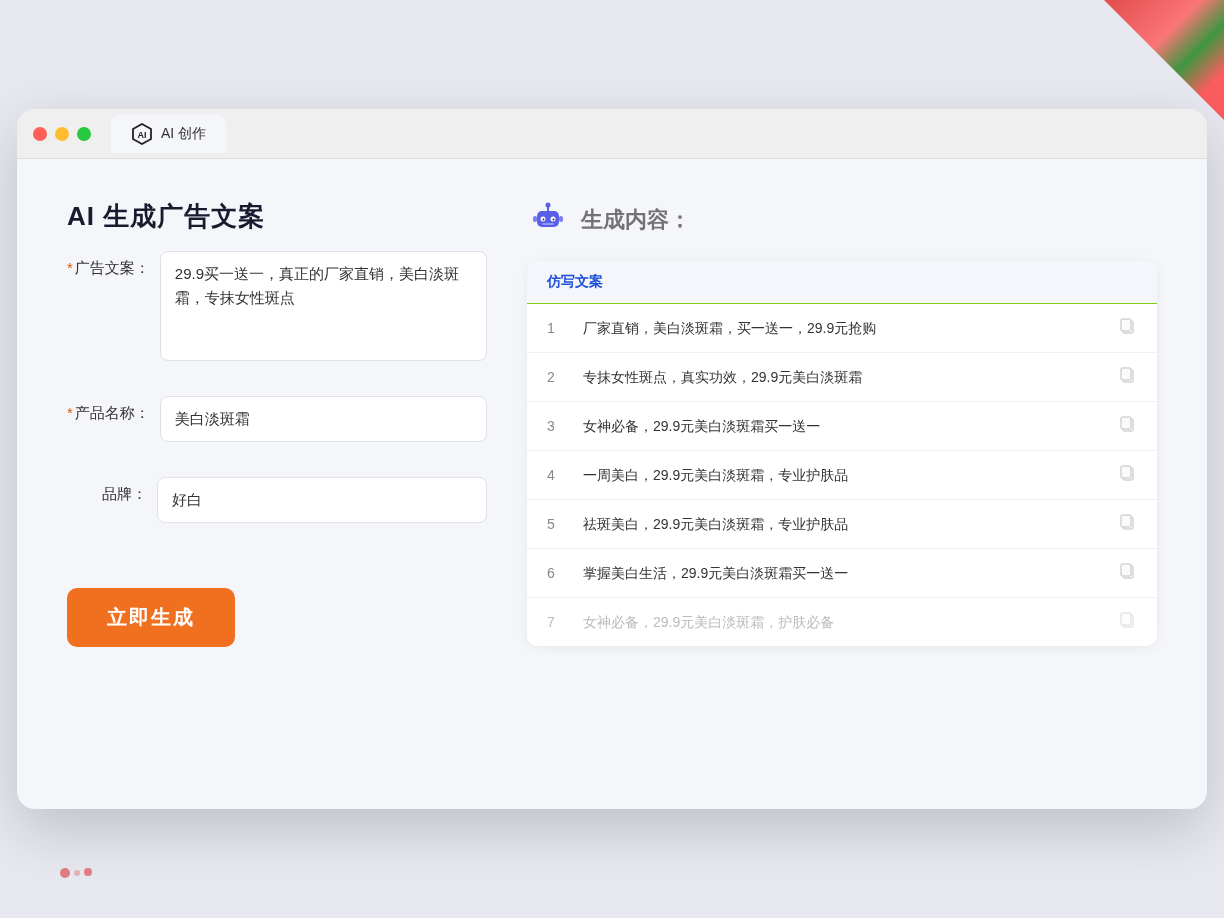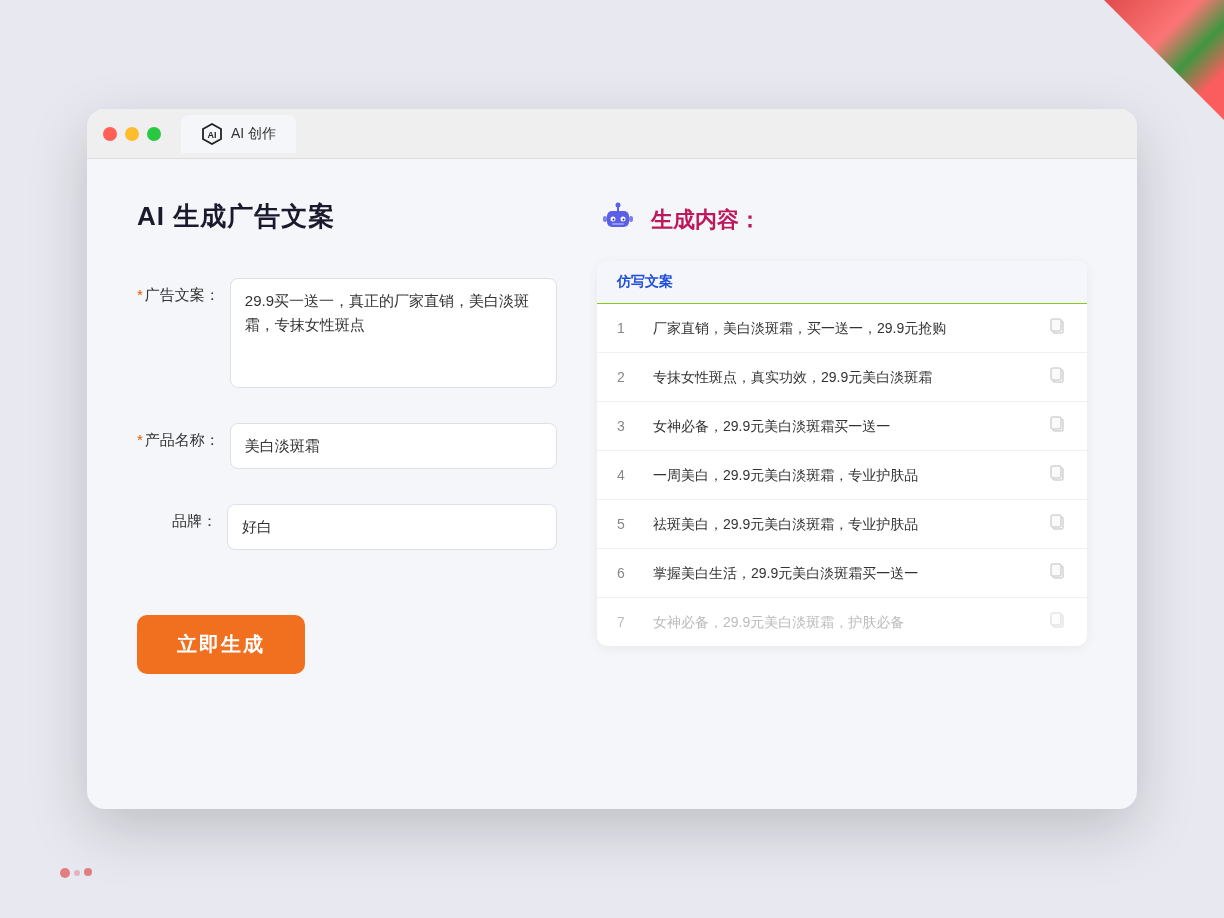--- a/index.html
+++ b/index.html
@@ -26,21 +26,21 @@
     }
     .corner-bl-dots {
       position: absolute;
       bottom: 40px; left: 60px;
       display: flex; gap: 4px;
     }
     .dot-red { width:10px; height:10px; border-radius:50%; background:#e05050; opacity:0.7; }
     .dot-small { width:6px; height:6px; border-radius:50%; background:#e08080; opacity:0.5; margin-top:2px; }
 
     .browser-window {
-      width: 1050px;
+      width: 1190px;
       min-height: 700px;
       background: #f5f6fa;
       border-radius: 18px;
       box-shadow: 0 20px 60px rgba(0,0,0,0.18);
       overflow: hidden;
       position: relative;
     }
 
     
     .title-bar {
@@ -82,21 +82,21 @@
 
     
     .left-panel {
       flex: 0 0 420px;
     }
 
     .page-title {
       font-size: 26px;
       font-weight: 700;
       color: #1a1a2e;
-      margin-bottom: 44px;
+      margin-bottom: 17px;
       letter-spacing: 1px;
     }
 
     .form-group {
       display: flex;
       align-items: flex-start;
       margin-bottom: 35px;
       gap: 10px;
     }
 
@@ -154,21 +154,21 @@
     .result-header {
       display: flex;
       align-items: center;
       gap: 12px;
       margin-bottom: 20px;
     }
 
     .result-title {
       font-size: 22px;
       font-weight: 600;
-      color: #be185d;
+      color: #737373;
     }
 
     
     .results-table {
       background: #fff;
       border-radius: 10px;
       overflow: hidden;
       box-shadow: 0 2px 12px rgba(0,0,0,0.06);
     }
 

